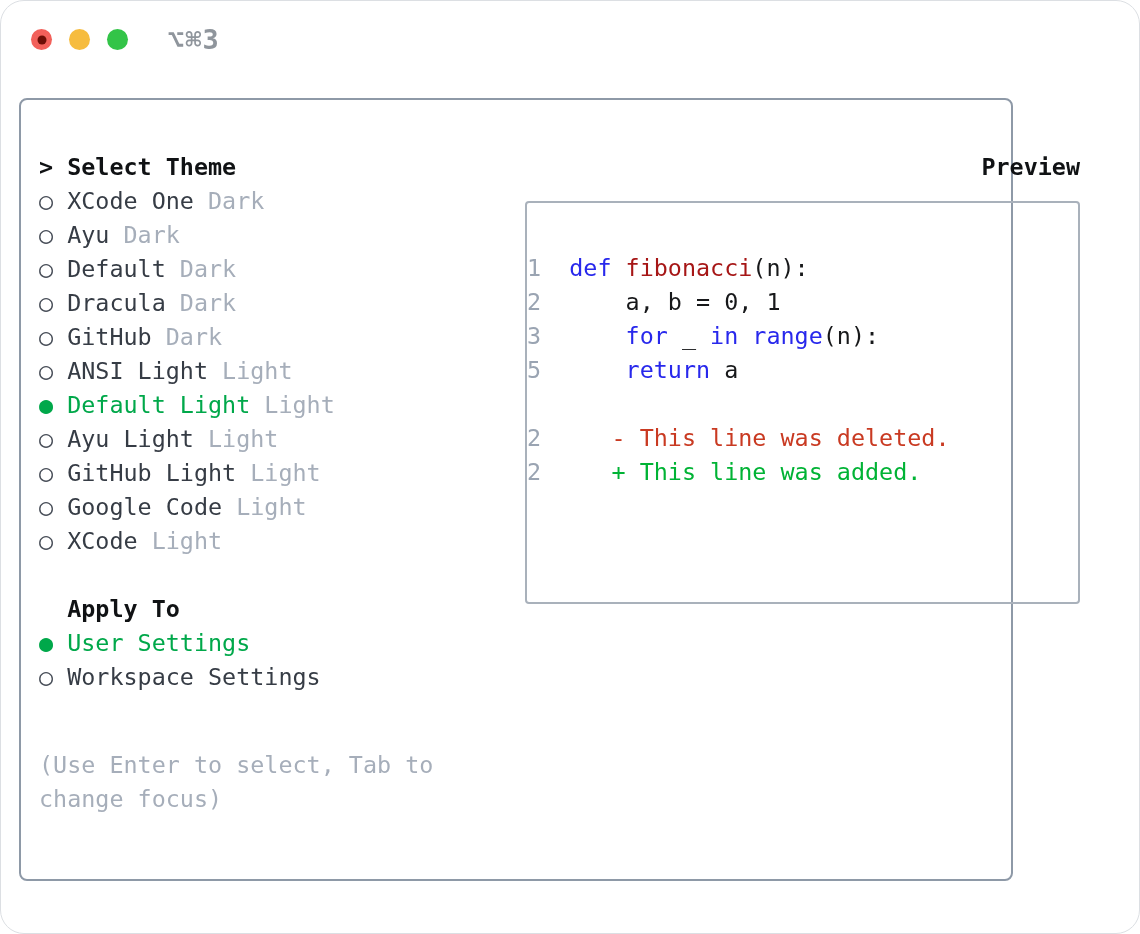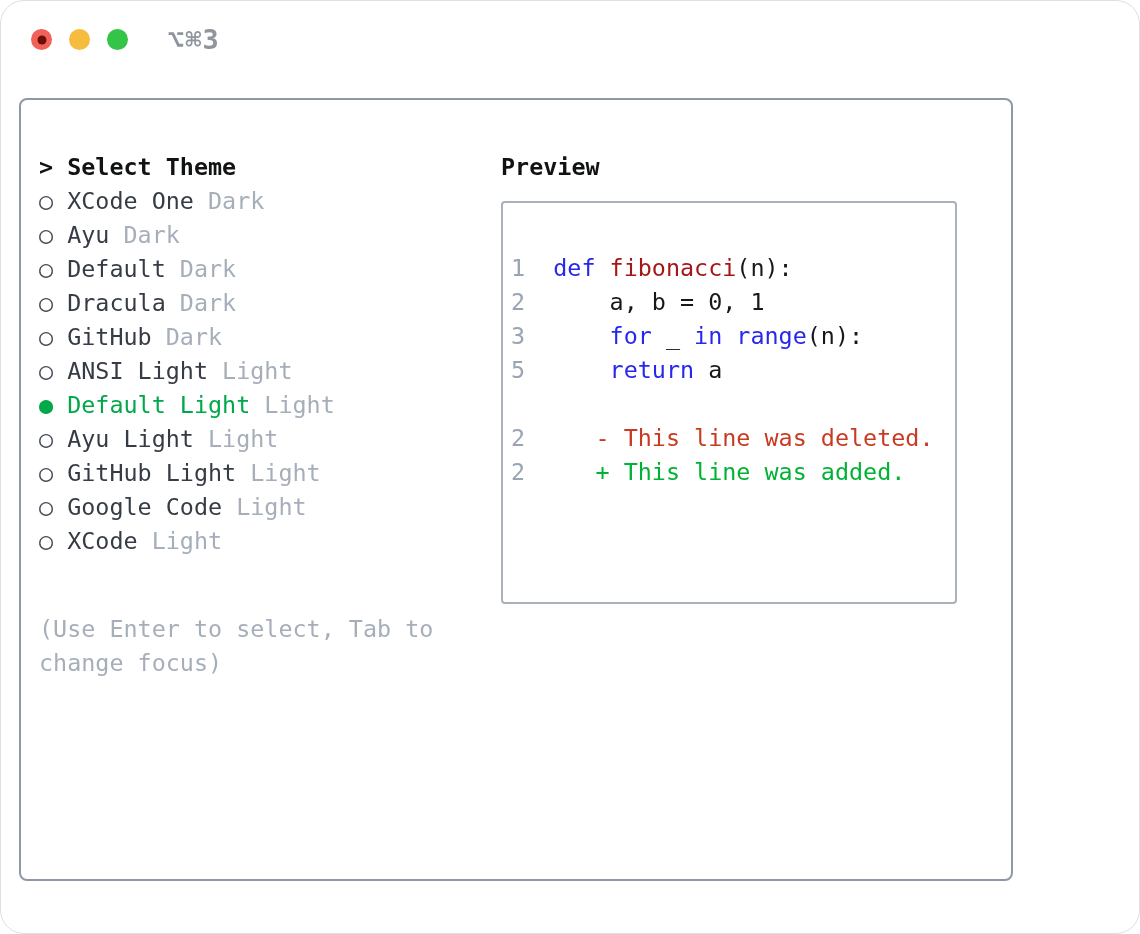--- a/index.html
+++ b/index.html
@@ -38,41 +38,41 @@
     letter-spacing:1px;
   }
   
   .main-box{
     position:absolute;left:18px;top:97px;
     width:994px;height:783px;
     border:2px solid var(--box-border);
     border-radius:8px;
     padding:50px 10px 0 18px;
     display:flex;align-items:flex-start;
-    font-size:23.4px;line-height:34px;
+    font-size:23.4px;line-height:34px;gap:24px;
   }
   .left-col{width:462px;flex:none;}
   .row{height:34px;white-space:pre;color:var(--item-text);}
   .section-title{font-weight:700;color:var(--title-text);}
   .indent2{padding-left:2ch;}
   .variant{color:var(--muted);}
   .marker{color:#4a505a;}
   .row.selected .marker,.row.selected .opt-label,.row.selected .name{color:var(--accent-green);}
   .apply-block{margin-top:34px;}
   .help-block{margin-top:54px;color:var(--muted);}
   .help-line{height:34px;white-space:pre;}
   
   .right-col{flex:none;}
-  .preview-title{height:34px;font-weight:700;color:var(--title-text);white-space:pre;}
+  .preview-title{height:34px;font-weight:700;color:var(--title-text);white-space:pre;text-align:right;}
   .preview-box{
     margin-top:17px;
-    width:456px;height:403px;
+    width:555px;height:403px;
     border:2px solid var(--preview-border);
     border-radius:4px;
-    padding:48px 0 0 8px;
+    padding:48px 0 0 0;
     overflow:hidden;
   }
   .code-line{height:34px;white-space:pre;font-size:23.4px;line-height:34px;}
   .c-num{color:var(--gutter);}
   .c-pl{color:var(--code-text);}
   .c-kw{color:var(--keyword-blue);}
   .c-fn{color:var(--function-red);}
   .c-ctx{color:var(--context);}
   .c-del{color:var(--deleted-red);}
   .c-add{color:var(--added-green);}
@@ -101,20 +101,27 @@
           <div class="row"><span class="marker">○ </span><span class="name">Dracula</span><span class="variant"> Dark</span></div>
           <div class="row"><span class="marker">○ </span><span class="name">GitHub</span><span class="variant"> Dark</span></div>
           <div class="row"><span class="marker">○ </span><span class="name">ANSI Light</span><span class="variant"> Light</span></div>
           <div class="row selected"><span class="marker">● </span><span class="name">Default Light</span><span class="variant"> Light</span></div>
           <div class="row"><span class="marker">○ </span><span class="name">Ayu Light</span><span class="variant"> Light</span></div>
           <div class="row"><span class="marker">○ </span><span class="name">GitHub Light</span><span class="variant"> Light</span></div>
           <div class="row"><span class="marker">○ </span><span class="name">Google Code</span><span class="variant"> Light</span></div>
           <div class="row"><span class="marker">○ </span><span class="name">XCode</span><span class="variant"> Light</span></div>
         </div>
 
+      <div class="apply-block">
+        <div class="row section-title indent2"><span>Apply To</span></div>
+        <div>
+            <div class="row selected"><span class="marker">● </span><span class="name">User Settings</span></div>
+            <div class="row"><span class="marker">○ </span><span class="name">Workspace Settings</span></div>
+          </div>
+      </div>
 
       <div class="help-block">
         <div class="help-line">(Use Enter to select, Tab to</div>
         <div class="help-line">change focus)</div>
       </div>
     </div>
 
     <div class="right-col">
       <div class="preview-title">Preview</div>
       <div class="preview-box">

